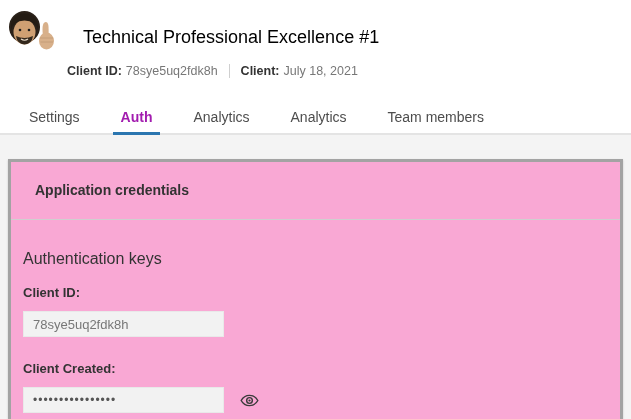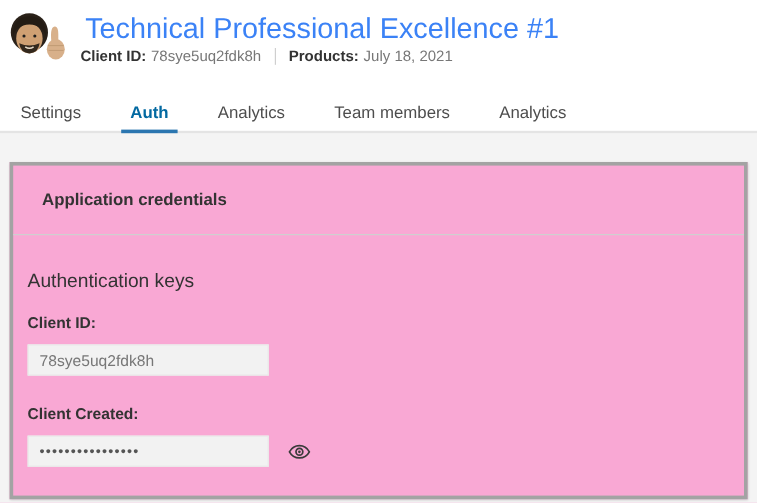--- a/index.html
+++ b/index.html
@@ -15,24 +15,24 @@
   
   .app-header { background: #fff; }
   .header-top {
     display: flex;
     align-items: flex-start;
     padding: 10px 16px 0 8px;
   }
   .avatar { width: 47px; height: 42px; flex: 0 0 auto; }
   .title-block { margin-left: 12px; }
   .page-title {
-    margin: 4px;
-    font-size: 24px;
+    margin: 16px;
+    font-size: 18px;
     font-weight: 400;
-    color: #3b82f6;
+    color: #000000;
     line-height: 22px;
   }
   .meta {
     margin-top: 3px;
     font-size: 12.5px;
     color: #777;
     display: flex;
     align-items: center;
   }
   .meta-label { font-weight: 700; color: #333; }
@@ -41,36 +41,36 @@
     display: inline-block;
     width: 1px; height: 14px;
     background: #cfcfcf;
     margin: 0 11px;
   }
 
   
   .tabs {
     display: flex;
     border-bottom: 2px solid #e4e4e4;
-    padding-left: 9px;
+    padding-left: 21px;
     margin-top: 0;
     text-align: right;
   }
   .tab {
     padding: 31px 8px 7px 8px;
     margin-right: 25px;
     margin-bottom: -2px;
     font-size: 14px;
     color: #4d4d4d;
     border-bottom: 3px solid transparent;
     cursor: pointer;
     white-space: nowrap;
   }
   .tab.active {
-    color: #0369a1;
+    color: #a21caf;
     font-weight: 700;
     border-bottom-color: #2b76b0;
   }
 
   
   .content { padding: 24px 8px 0 8px; }
   .card {
     background: #f9a8d4;
     border: 3px solid #a3a3a3;
     box-shadow: 0 1px 2px rgba(0,0,0,0.18);
@@ -148,31 +148,31 @@
         <ellipse cx="38.5" cy="31" rx="7.5" ry="8.5" fill="#d8b08a"></ellipse>
         <path d="M32 28 L45 28 M32.5 32 L45 32" stroke="#c09a74" stroke-width="0.8" fill="none"></path>
       </svg>
     </span>
     <div class="title-block">
       <h1 class="page-title">Technical Professional Excellence #1</h1>
       <div class="meta">
         <span class="meta-label">Client ID:</span>
         <span class="meta-value">78sye5uq2fdk8h</span>
         <span class="meta-sep"></span>
-        <span class="meta-label">Products:</span>
+        <span class="meta-label">Client:</span>
         <span class="meta-value">July 18, 2021</span>
       </div>
     </div>
   </div>
   <nav class="tabs">
     <div class="tab">Settings</div>
     <div class="tab active">Auth</div>
     <div class="tab">Analytics</div>
+    <div class="tab">Analytics</div>
     <div class="tab">Team members</div>
-    <div class="tab">Analytics</div>
   </nav>
 </header>
 
 <main class="content">
   <section class="card">
     <div class="card-header">Application credentials</div>
     <div class="card-body">
       <h2 class="section-title">Authentication keys</h2>
 
       <div class="field-group">

